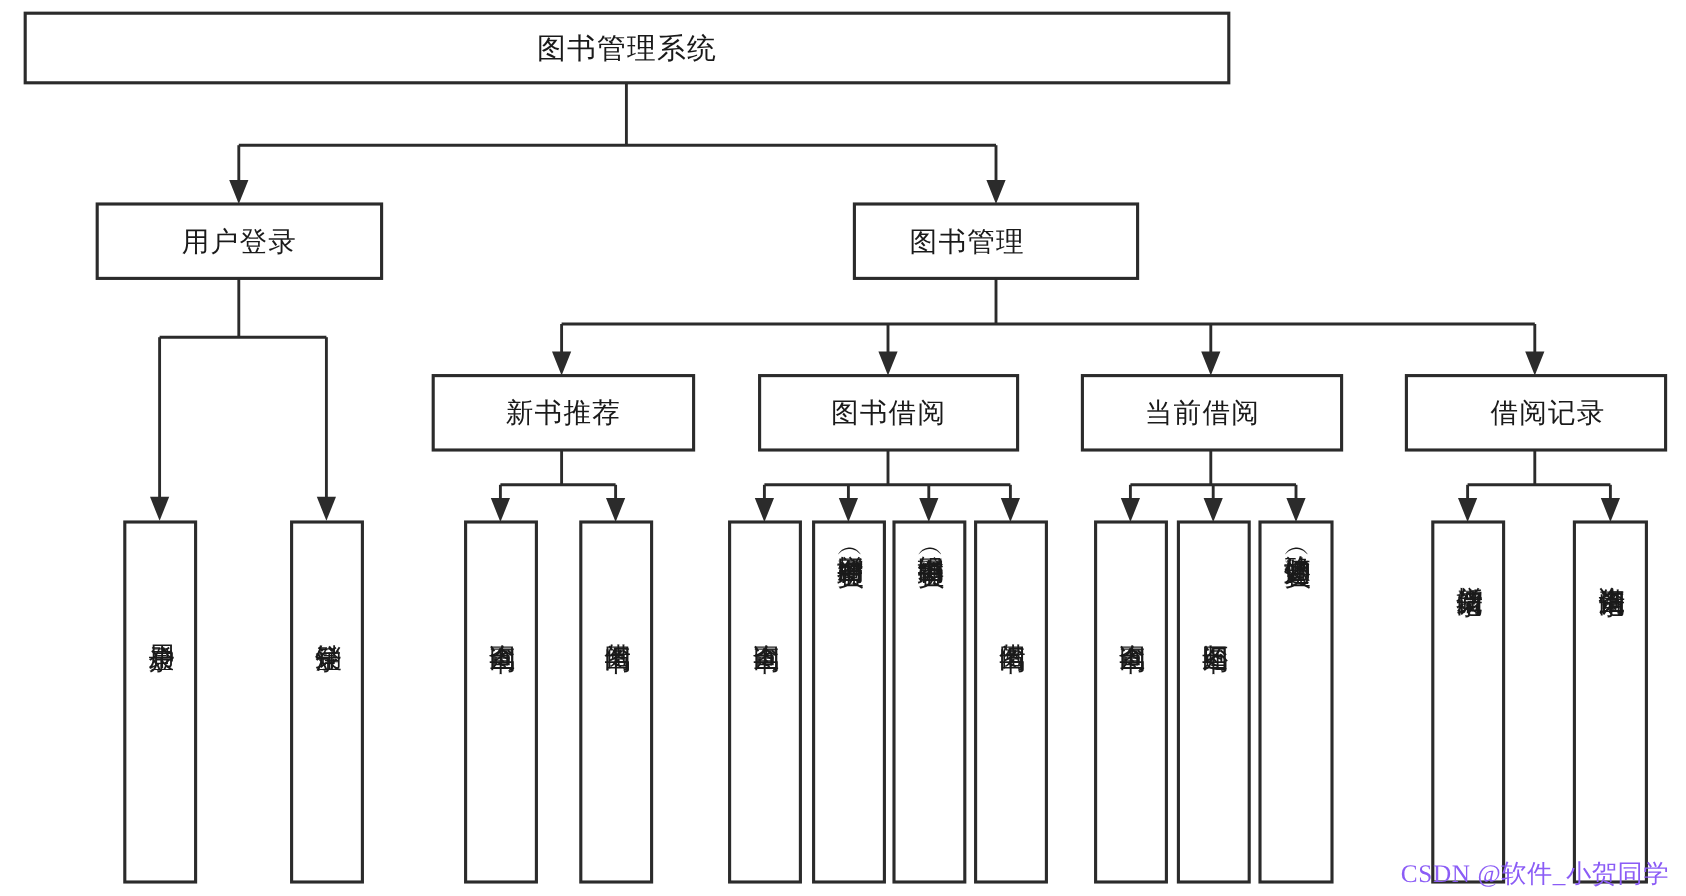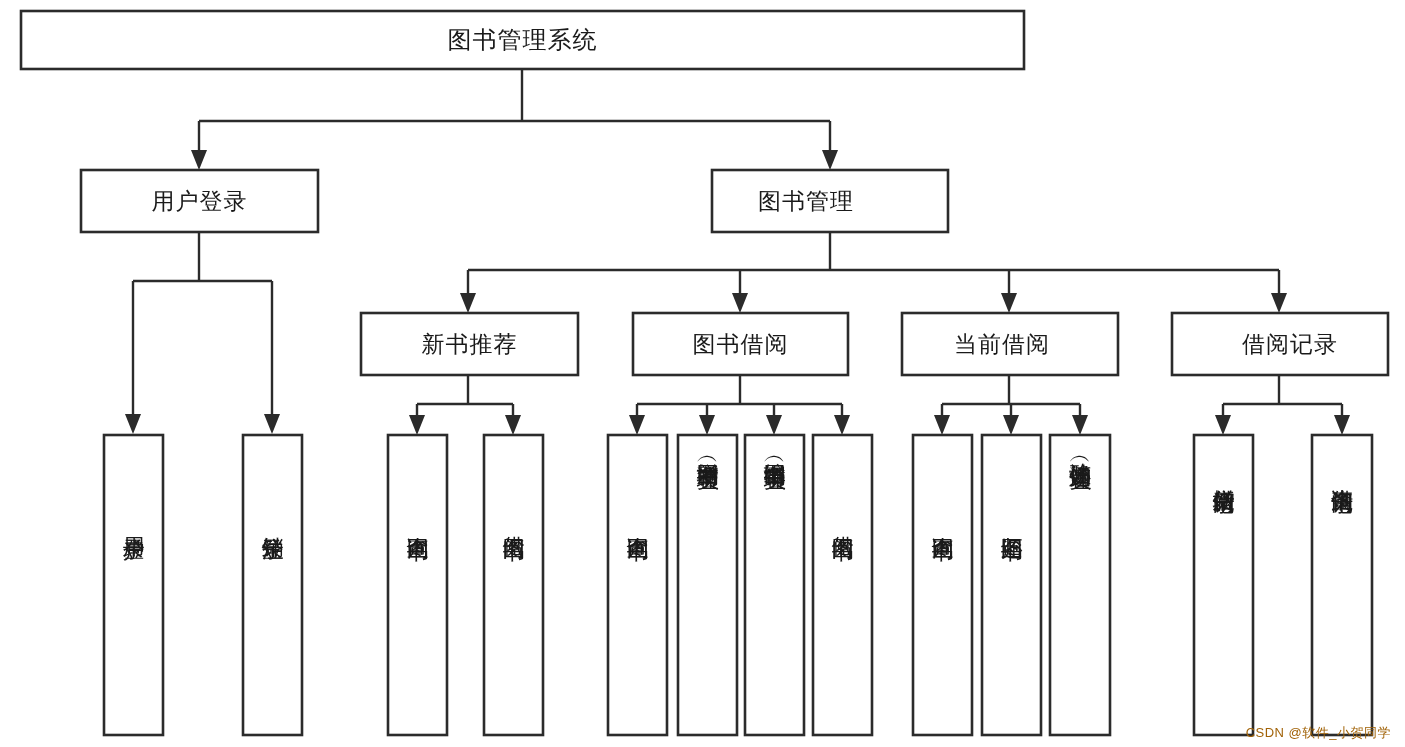--- a/index.html
+++ b/index.html
@@ -71,23 +71,23 @@
     letter-spacing: 1px;
     white-space: nowrap;
   }
   .title-label-text {
     font-size: 24px;
   }
   .watermark {
     position: absolute;
     right: 14px;
     bottom: 5px;
-    font-family: Liberation Sans, sans-serif;
-    font-size: 13px;
-    color: #a16207;
+    font-family: Liberation Serif, serif;
+    font-size: 21px;
+    color: #8b5cf6;
     letter-spacing: 0.5px;
     white-space: nowrap;
     pointer-events: none;
   }
 </style>
 </head>
 <body>
 
 <div id="diagram-root">
 

